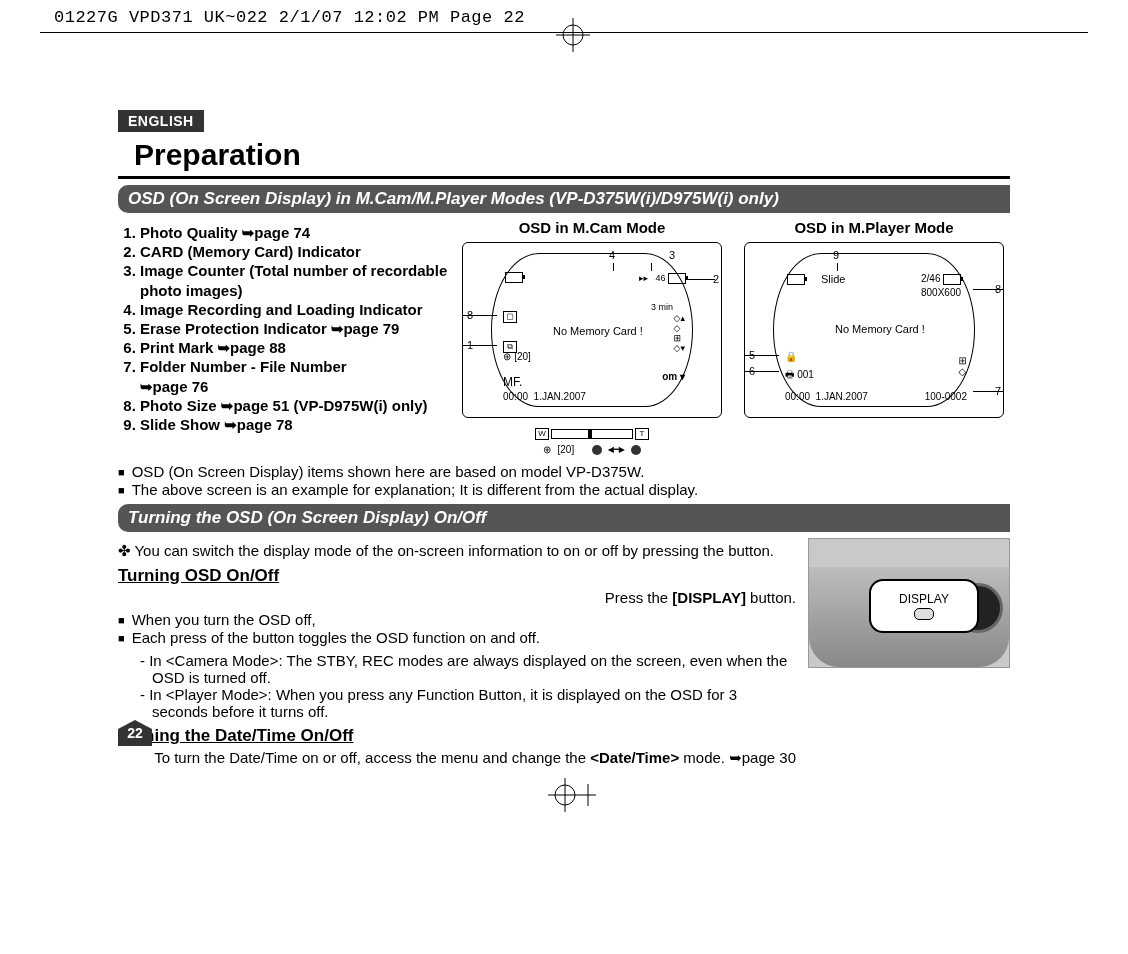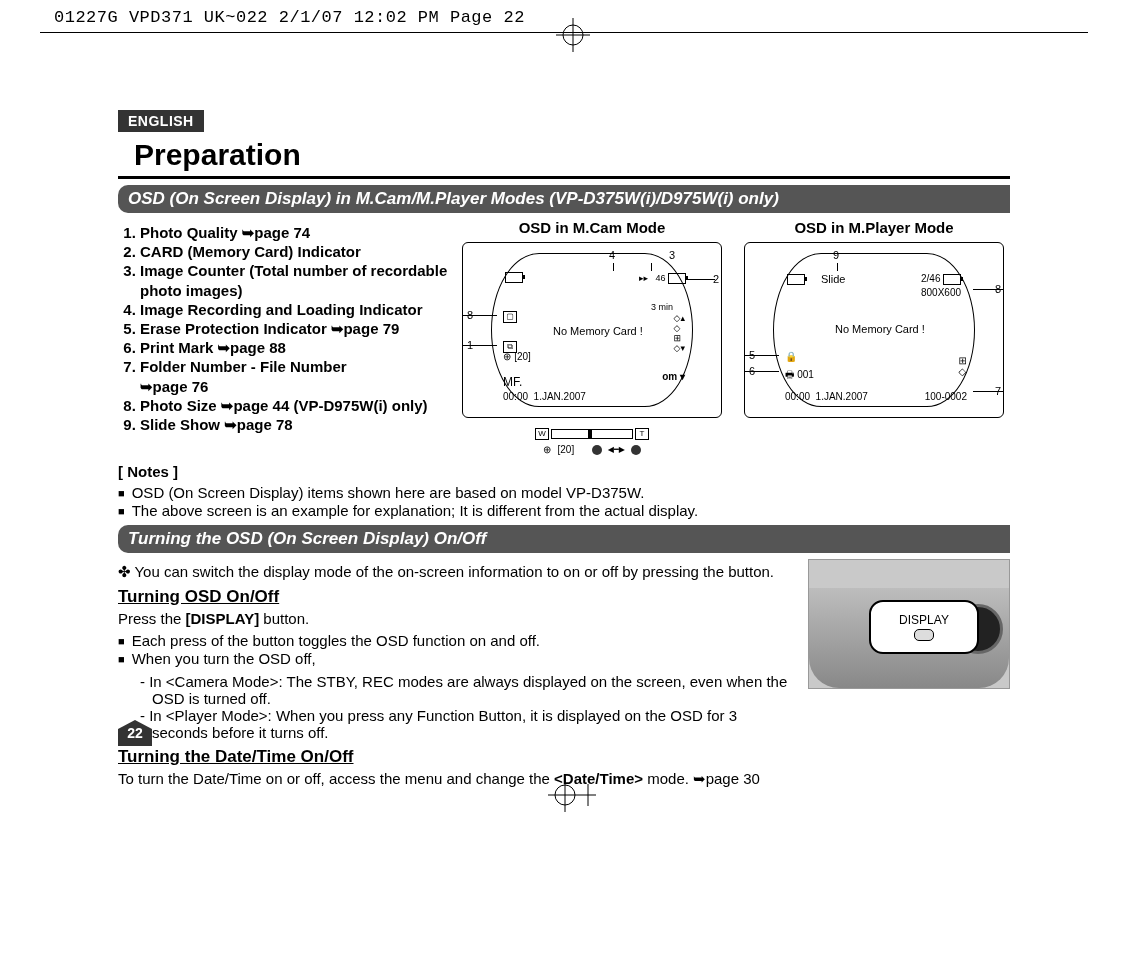--- a/index.html
+++ b/index.html
@@ -136,21 +136,21 @@
   .zoom-handle { position:absolute; left:36px; top:-1px; width:4px; height:10px; background:#000; }
   .nav-dots { display:flex; gap:6px; align-items:center; font-size:10px; margin-top:4px;}
   .dot { width:10px;height:10px;border-radius:50%;background:#333;}
   .below-panels { margin-top:8px; }
   .notes-head { font-weight:bold; font-size:15px; margin-top:6px; }
   .bul { list-style:none; padding:0; margin:4px 0 6px 0; font-size:15px; }
   .bul li::before { content:"■ "; font-size:11px; vertical-align:1px; margin-right:4px;}
   .bul li { margin:1px 0; }
   .tick-para { font-size:15px; margin:4px 0 2px 0; }
   .subhead { font-weight:bold; text-decoration:underline; font-size:17px; margin:6px 0 2px 0;}
-  .body { font-size:15px; line-height:1.28; }
+  .body { font-size:15px; line-height:1.28;text-align:right; }
   .body .b { font-weight:bold; }
   .dash-list { margin:2px 0 2px 22px; font-size:15px; }
   .dash-list div { text-indent:-12px; padding-left:12px; }
   .tri-row { display:flex; gap:12px; }
   .tri-left { flex:1; }
   .cam-illus {
     width:200px; height:128px;
     border:1px solid #999;
     position:relative;
     background:#c9c9c9;
@@ -227,21 +227,21 @@
     <div class="two-col">
       <div class="left-col">
         <ol class="osd-list">
           <li><span>Photo Quality</span> <span class="ref">➥page 74</span></li>
           <li><span>CARD (Memory Card) Indicator</span></li>
           <li><span>Image Counter (Total number of recordable photo images)</span></li>
           <li><span>Image Recording and Loading Indicator</span></li>
           <li><span>Erase Protection Indicator</span> <span class="ref">➥page 79</span></li>
           <li><span>Print Mark</span> <span class="ref">➥page 88</span></li>
           <li><span>Folder Number - File Number</span><br><span class="ref">➥page 76</span></li>
-          <li><span>Photo Size</span> <span class="ref">➥page 44 (VP-D975W(i) only)</span></li>
+          <li><span>Photo Size</span> <span class="ref">➥page 51 (VP-D975W(i) only)</span></li>
           <li><span>Slide Show</span> <span class="ref">➥page 78</span></li>
         </ol>
       </div>
 
       <div class="right-col">
 
         <div class="panel">
           <div class="panel-title">OSD in M.Cam Mode</div>
           <div class="screen">
             <div class="inner"></div>
@@ -310,39 +310,38 @@
             <div style="position:absolute; top:124px; left:40px; font-size:10px;"><span>🖶</span> <span>001</span></div>
             <div style="position:absolute; top:148px; left:40px; font-size:10px;"><span>00:00</span>&nbsp;&nbsp;<span>1.JAN.2007</span></div>
             <div style="position:absolute; top:148px; right:36px; font-size:10px;">100-0002</div>
             <div style="position:absolute; top:112px; right:36px; font-size:10px;">⊞<br>◇</div>
           </div>
         </div>
       </div>
     </div>
 
     <div class="below-panels">
-      <div class="notes-head">[ Notes ]</div>
       <ul class="bul">
         <li>OSD (On Screen Display) items shown here are based on model VP-D375W.</li>
         <li>The above screen is an example for explanation; It is different from the actual display.</li>
       </ul>
 
       <div class="section-bar">Turning the OSD (On Screen Display) On/Off</div>
 
       <div class="tri-row">
         <div class="tri-left">
           <div class="tick-para">✤ You can switch the display mode of the on-screen information to on or off by pressing the button.</div>
 
           <div class="subhead">Turning OSD On/Off</div>
           <div class="body">
             <span>Press the </span><span class="b">[DISPLAY]</span><span> button.</span>
           </div>
           <ul class="bul">
+            <li>When you turn the OSD off,</li>
             <li>Each press of the button toggles the OSD function on and off.</li>
-            <li>When you turn the OSD off,</li>
           </ul>
           <div class="dash-list">
             <div><span>- In </span><span class="b">&lt;Camera Mode&gt;</span><span>: The STBY, REC modes are always displayed on the screen, even when the OSD is turned off.</span></div>
             <div><span>- In </span><span class="b">&lt;Player Mode&gt;</span><span>: When you press any Function Button, it is displayed on the OSD for 3 seconds before it turns off.</span></div>
           </div>
 
           <div class="subhead">Turning the Date/Time On/Off</div>
           <div class="body">
             <span>To turn the Date/Time on or off, access the menu and change the </span><span class="b">&lt;Date/Time&gt;</span><span> mode. ➥page 30</span>
           </div>

